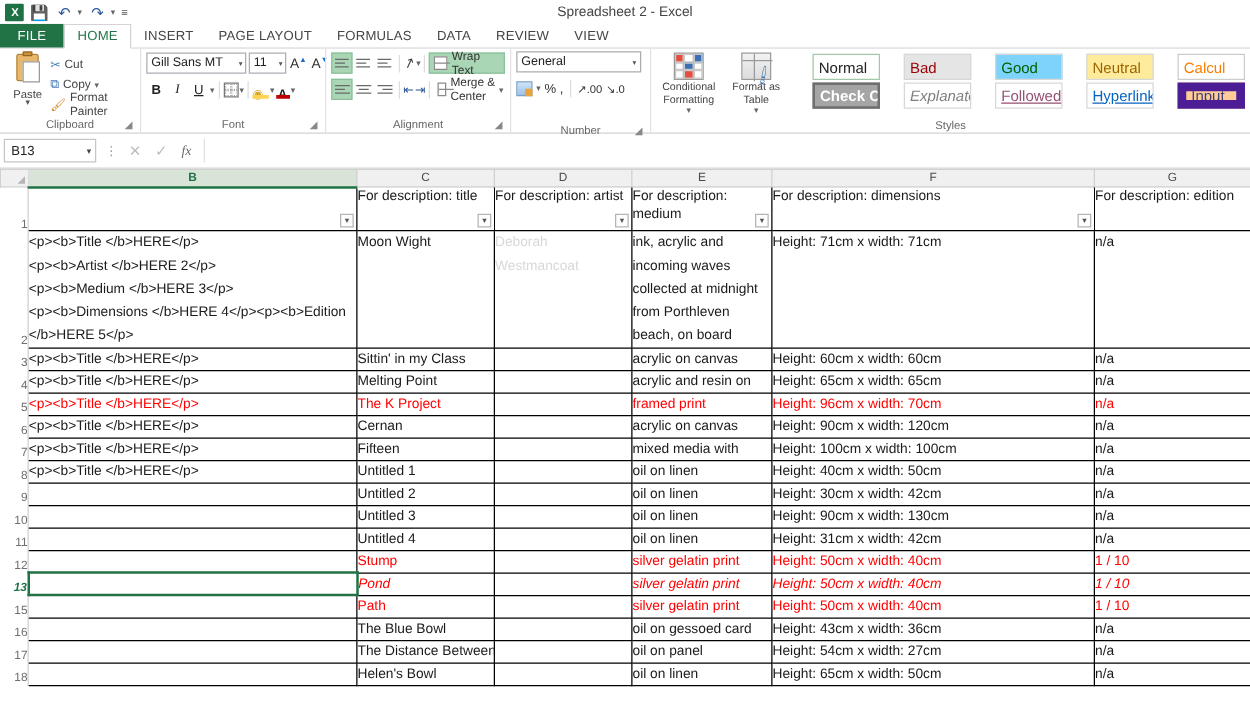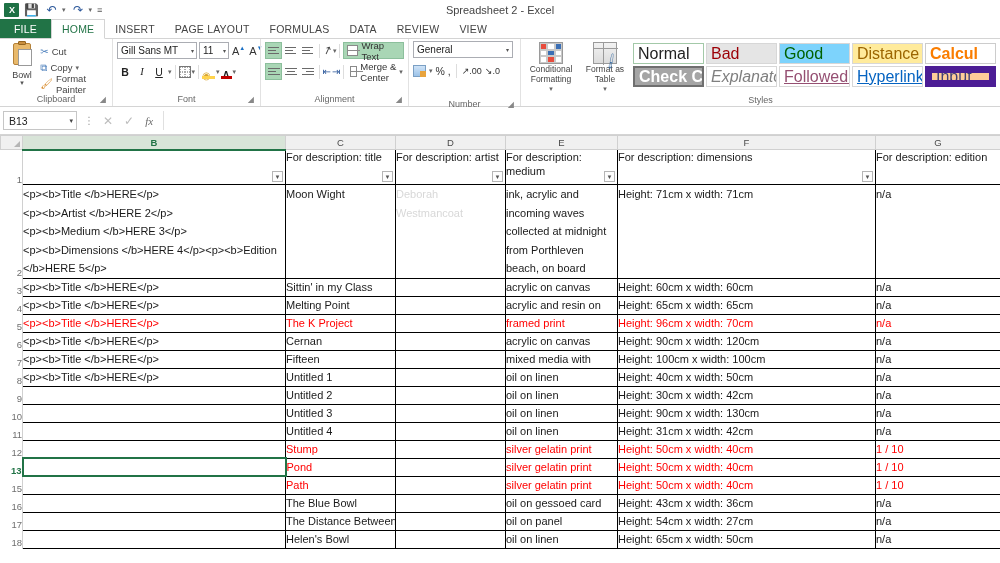--- a/index.html
+++ b/index.html
@@ -137,28 +137,28 @@
   .bigbtn { width:52px; display:flex; flex-direction:column; align-items:center; font-size:8.5px; color:#444; text-align:center; line-height:10px; padding-top:1px;}
   .cf-ico { width:24px; height:22px; display:grid; grid-template-columns:repeat(3,1fr); grid-template-rows:repeat(3,1fr); border:1px solid #9a9a9a; }
   .cf-ico i { border:.5px solid #c9c9c9; }
   .fat-ico { width:24px; height:22px; background:linear-gradient(#f2f2f2,#dcdcdc); border:1px solid #9a9a9a; position:relative; }
   .fat-ico:before{content:""; position:absolute; left:0; top:5px; width:24px; height:1px; background:#9a9a9a;}
   .fat-ico:after{content:""; position:absolute; left:9px; top:0; width:1px; height:22px; background:#9a9a9a;}
   .brush { position:absolute; right:-2px; bottom:-3px; font-size:11px; color:#3a6ea5; transform:rotate(-35deg);}
 
   .style-grid { display:grid; grid-template-columns:repeat(5,1fr); grid-auto-rows:21px; gap:2px 2px; flex:1; padding-top:2px;}
   .scell {
-    font-size:16px; display:flex; align-items:center; padding:0 4px;
-    border:1px solid #d7d7d7; overflow:hidden; white-space:nowrap;
+    font-size:12px; display:flex; align-items:center; padding:0 4px;
+    border:1px solid #d7d7d7; overflow:hidden; white-space:nowrap;margin-left:17px;
   }
   .s-normal { background:#fff; color:#222; border:1px solid #a3c9a8; }
   .s-bad { background:#e5e5e5; color:#9c0006; }
   .s-good { background:#7dd3fc; color:#006100; }
   .s-neutral { background:#ffeb9c; color:#9c6500; }
-  .s-calc { background:#fff; color:#fa7d00; font-weight:bold; border:1px solid #ccc;}
+  .s-calc { background:#fff; color:#fa7d00; font-weight:normal; border:1px solid #ccc;}
   .s-check { background:#a5a5a5; color:#fff; font-weight:bold; border:2px solid #6f6f6f; }
   .s-expl { background:#fff; color:#7f7f7f; font-style:italic; }
   .s-fhl { background:#fff; color:#954f72; text-decoration:underline; }
   .s-hl { background:#fff; color:#0563c1; text-decoration:underline; }
   .s-input { background:#ffcc99; color:#3f3f76; border:7px solid #4c1d95;}
 
   
   .formulabar {
     height: 28px; display:flex; align-items:center; gap:0;
     border-bottom:1px solid #d4d4d4; background:#fff; padding: 0 3px;
@@ -248,21 +248,21 @@
 <div class="ribbon">
 
   <div class="group g-clipboard">
     <div class="group-body">
       <div class="paste-btn">
         <div class="paste-icon">
           <span class="clip-board"></span>
             <span class="clip-clip"></span>
             <span class="clip-page"></span>
         </div>
-        <div class="paste-text">Bowl</div>
+        <div class="paste-text">Paste</div>
         <div class="paste-caret">▾</div>
       </div>
       <div class="clip-cmds">
         <div class="clip-cmd">
           <span class="cut-ico">✂</span>
           <span>Cut</span>
         </div>
         <div class="clip-cmd">
           <span class="copy-ico">⧉</span>
           <span>Copy</span>
@@ -423,21 +423,21 @@
         <span class="fat-ico">
             <span class="brush">🖌</span>
           </span>
         <span>Format as Table</span>
         <span class="mini-caret">▾</span>
       </div>
       <div class="style-grid">
         <div class="scell s-normal">Normal</div>
         <div class="scell s-bad">Bad</div>
         <div class="scell s-good">Good</div>
-        <div class="scell s-neutral">Distance</div>
+        <div class="scell s-neutral">Neutral</div>
         <div class="scell s-calc">Calcul</div>
         <div class="scell s-check">Check Cell</div>
         <div class="scell s-expl">Explanatory ...</div>
         <div class="scell s-fhl">Followed Hy...</div>
         <div class="scell s-hl">Hyperlink</div>
         <div class="scell s-input">Input</div>
       </div>
     </div>
     <div class="group-label">Styles</div>
   </div>
@@ -605,21 +605,21 @@
         </tr>
         <tr style="height: 18px;">
           <th class="rowhead">12</th>
           <td class="cell red"><span></span></td>
           <td class="cell red"><span>Stump</span></td>
           <td class="cell red"><span></span></td>
           <td class="cell red"><span>silver gelatin print</span></td>
           <td class="cell red"><span>Height: 50cm x width: 40cm</span></td>
           <td class="cell red"><span>1 / 10</span></td>
         </tr>
-        <tr style="height: 18px;">
+        <tr style="height: 18px; font-style: italic;">
           <th class="rowhead sel">13</th>
           <td class="cell red selected"><span></span></td>
           <td class="cell red"><span>Pond</span></td>
           <td class="cell red"><span></span></td>
           <td class="cell red"><span>silver gelatin print</span></td>
           <td class="cell red"><span>Height: 50cm x width: 40cm</span></td>
           <td class="cell red"><span>1 / 10</span></td>
         </tr>
         <tr style="height: 18px;">
           <th class="rowhead">15</th>

